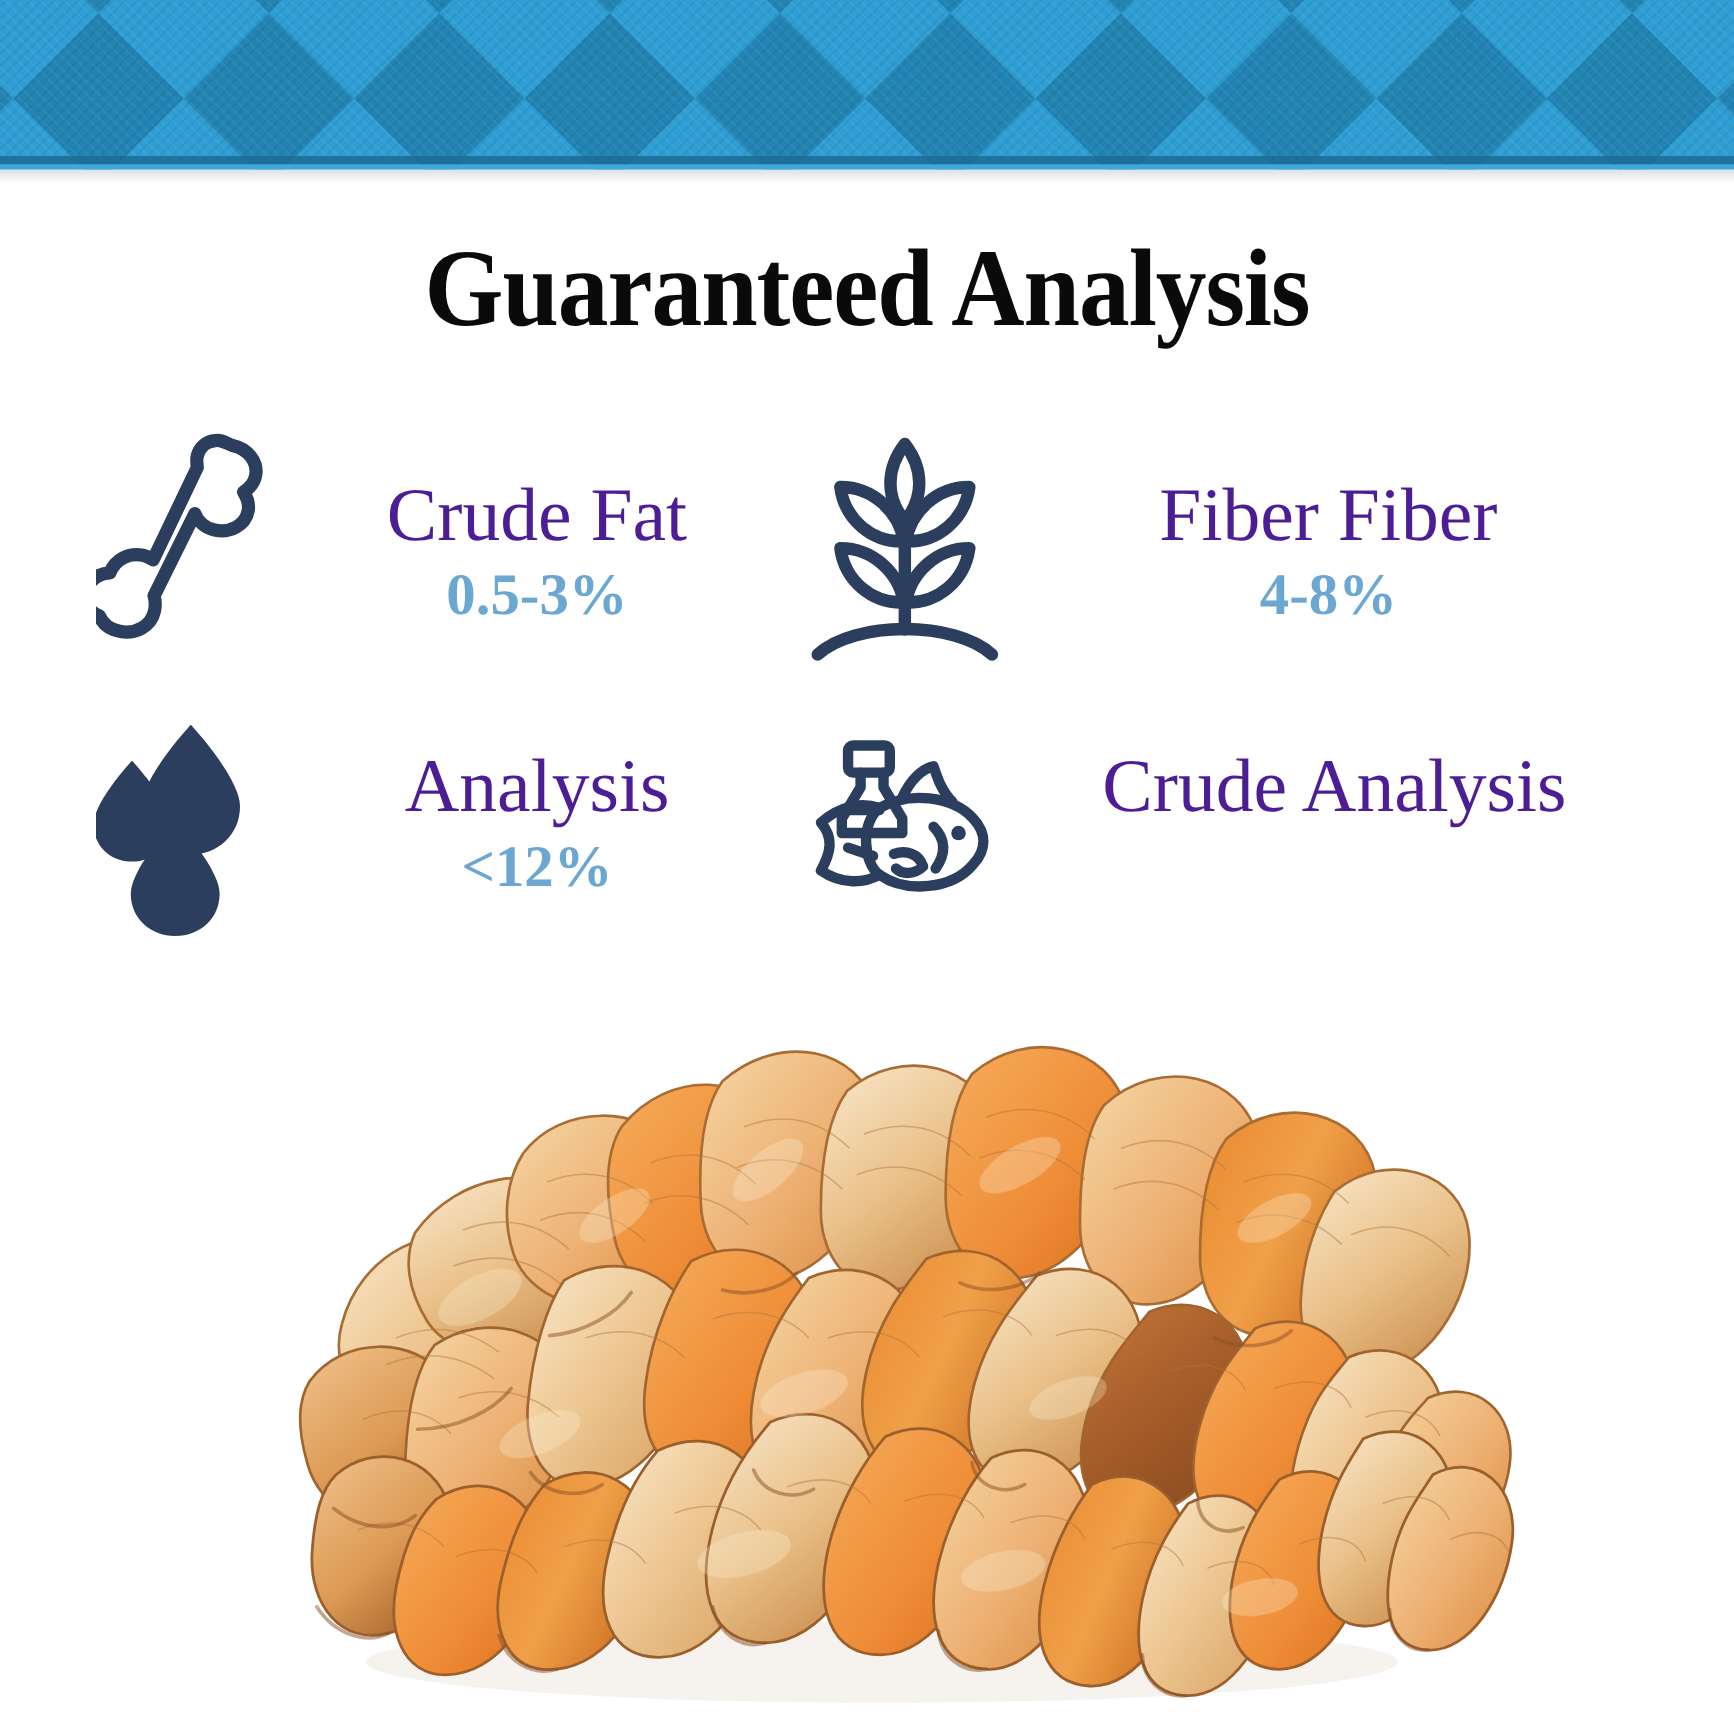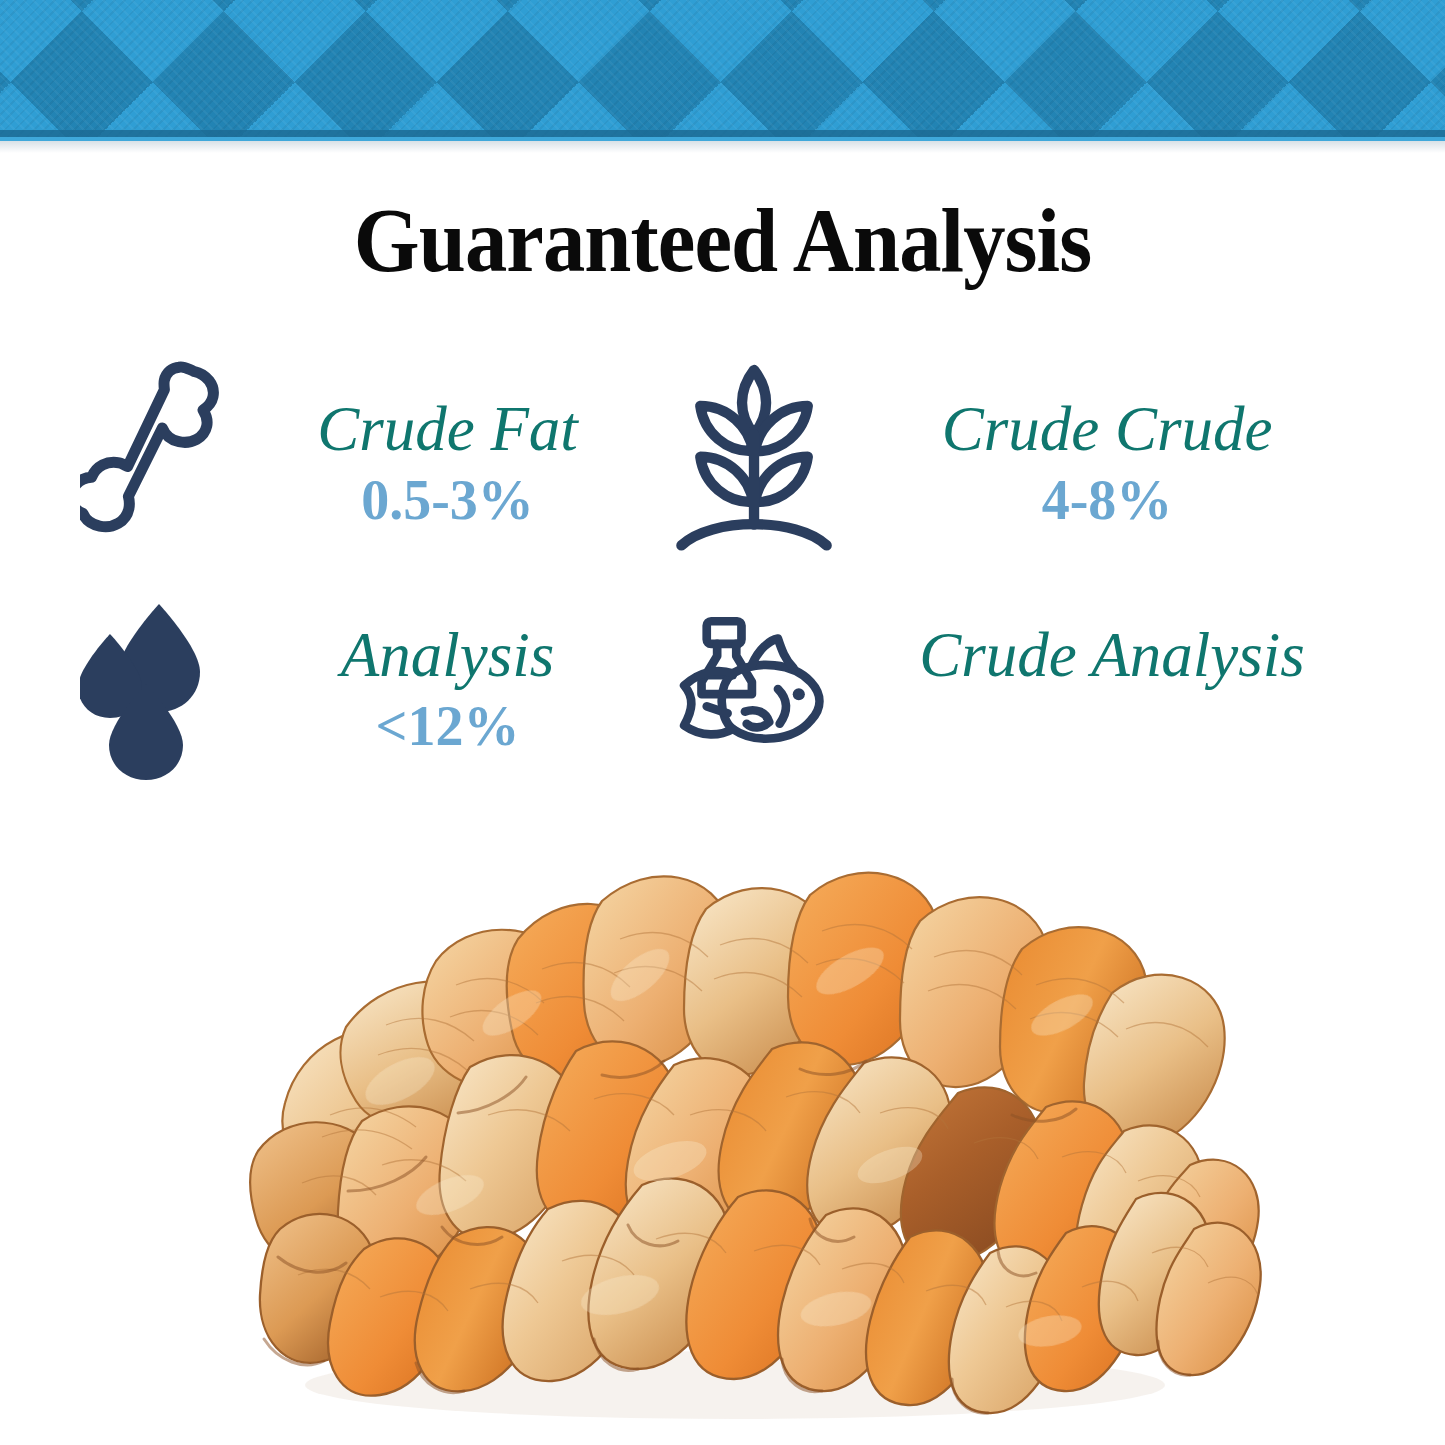--- a/index.html
+++ b/index.html
@@ -111,28 +111,27 @@
   .icon-wrap svg { display: block; }
   .labels {
     flex: 1 1 auto;
     padding-top: 48px;
     text-align: center;
   }
   .nutrient-name {
     font-family: "Liberation Serif", serif;
     font-size: 63px;
     line-height: 1.05;
-    color: #0f766e;
+    color: #4c1d95;
     white-space: nowrap;
-    font-style: italic;
   }
   .nutrient-value {
     font-family: "Liberation Serif", serif;
     font-weight: bold;
-    font-size: 56px;
+    font-size: 49px;
     line-height: 1.15;
     color: #6ba7d1;
     margin-top: 6px;
     white-space: nowrap;
   }
   
   .cell.r1c1 .labels { padding-top: 48px; padding-right: 14px; }
   .cell.r1c2 .labels { padding-top: 48px; padding-right: 10px; }
   .cell.r2c1 .labels { padding-top: 26px; padding-right: 14px; }
   .cell.r2c2 .labels { padding-top: 26px; padding-right: 0px; }
@@ -212,21 +211,21 @@
 
             <path d="M144 110 C 140 139 116 159 88 158 C 92 132 115 110 144 110 Z"></path>
 
             <path d="M87 86 L 87 182"></path>
 
             <path d="M10 204 C 42 174 132 174 164 204"></path>
           </g>
         </svg>
       </div>
       <div class="labels">
-        <div class="nutrient-name">Crude Crude</div>
+        <div class="nutrient-name">Fiber Fiber</div>
         <div class="nutrient-value">4-8%</div>
       </div>
     </div>
 
     <div class="cell r2c1">
       <div class="icon-wrap">
         <svg width="150" height="185" viewBox="0 0 150 185" aria-hidden="true">
           <g fill="#2b3e5e">
 
             <path d="M79 8 C 79 8 120 52 120 76 C 120 99 102 116 79 116 C 56 116 38 99 38 76 C 38 52 79 8 79 8 Z"></path>

